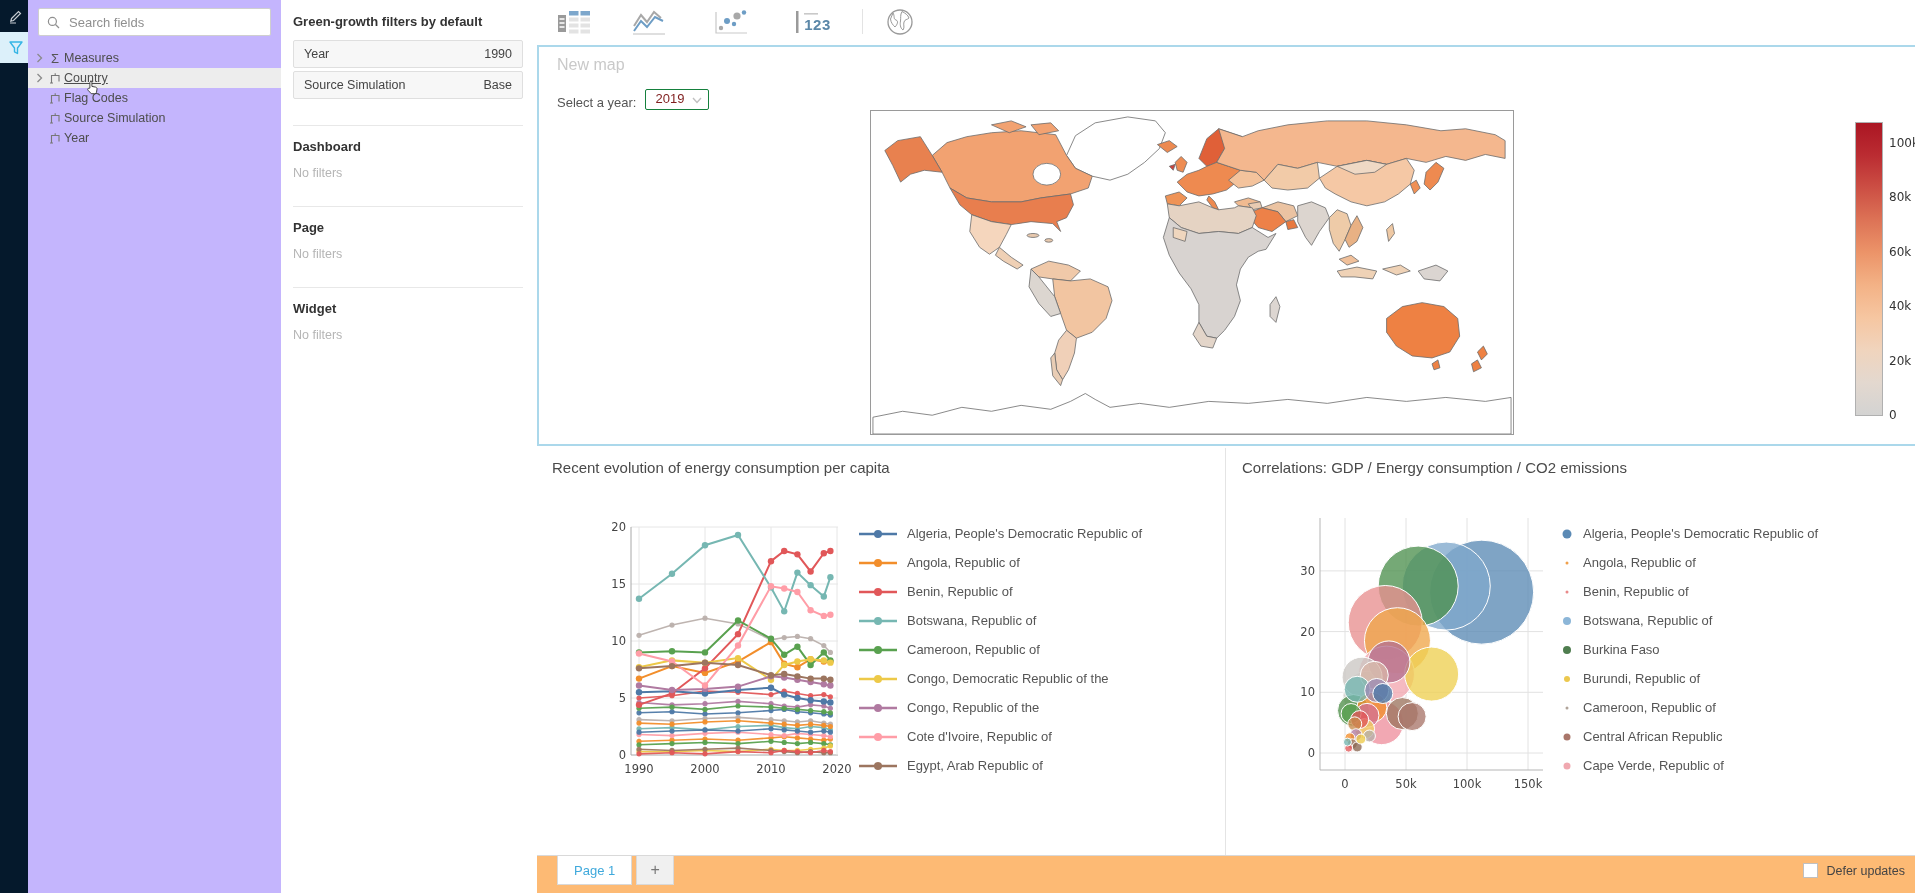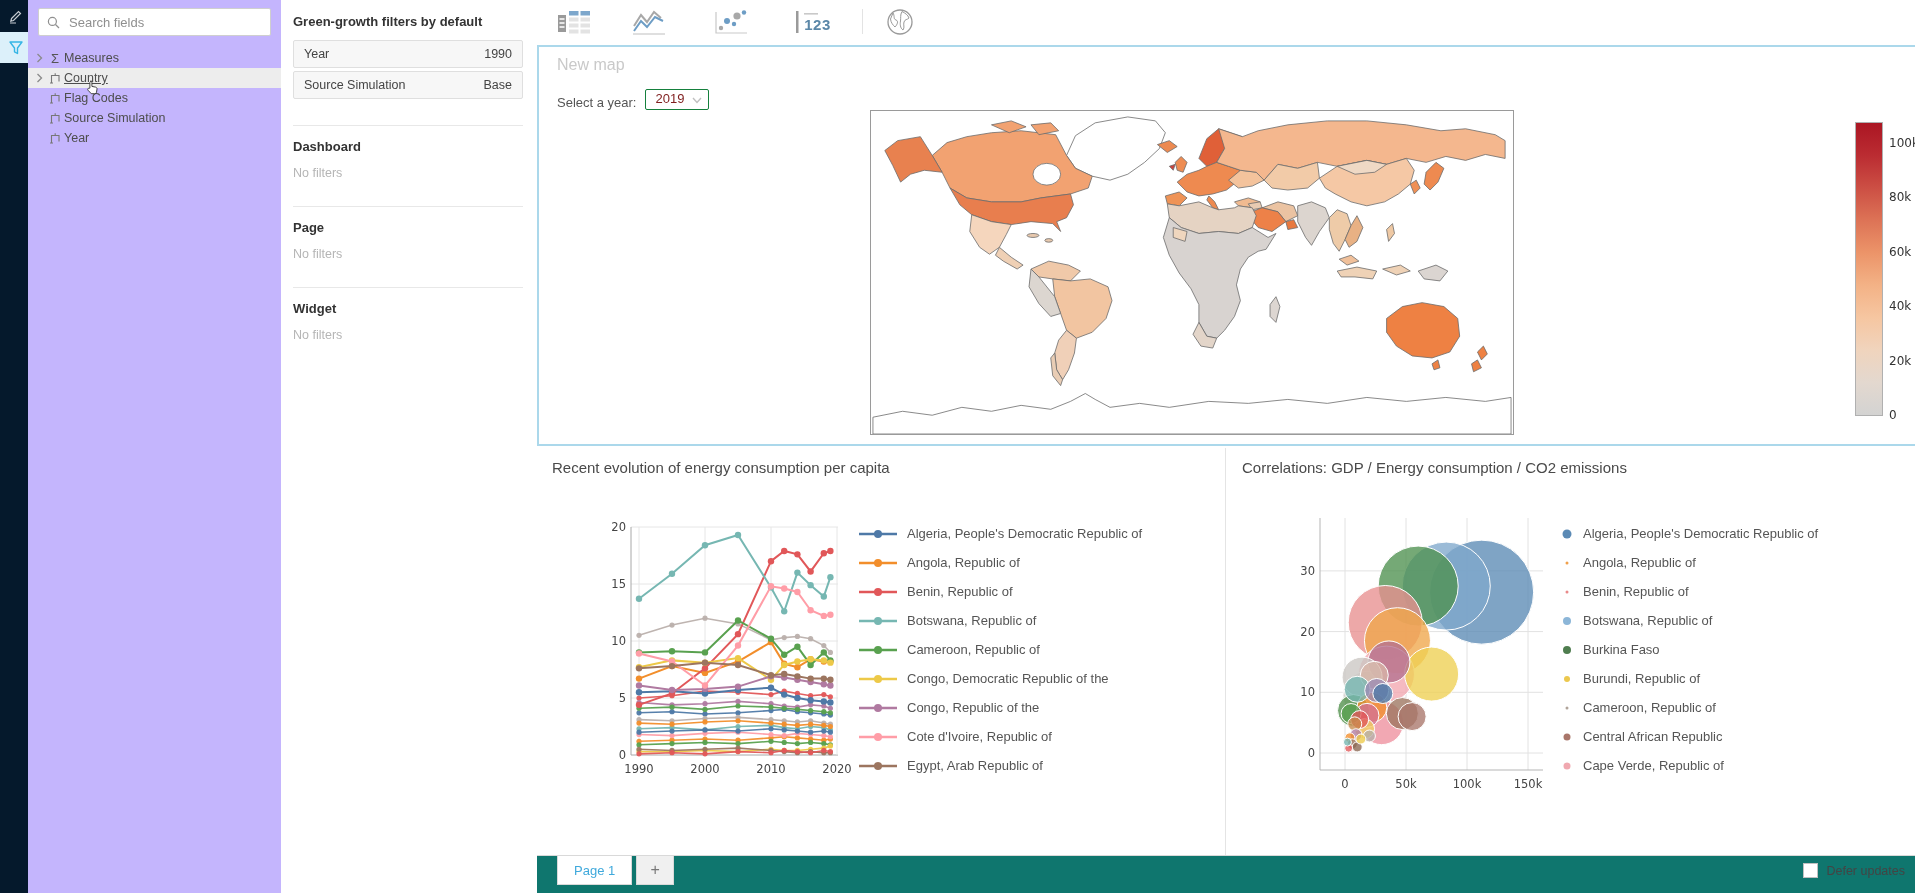--- a/index.html
+++ b/index.html
@@ -52,21 +52,21 @@
   .map-legend-bar{position:absolute;left:1316px;top:75px;width:28px;height:294px;border:1px solid #b0b0b0;box-sizing:border-box}
   .map-legend-lab{position:absolute;left:1350px;font-size:12px;color:#333;font-family:"DejaVu Sans",sans-serif}
 
   
   .v-divider{left:1225px;top:448px;width:1px;height:407px;background:#e4e4e4}
   .widget-title{font-size:15px;color:#4a4a4a}
   .legend-list{display:flex;flex-direction:column}
   .legend-item{height:29px;display:flex;align-items:center;gap:9px;font-size:13px;color:#555;cursor:pointer}
 
   
-  .page-bar{left:537px;top:855px;width:1378px;height:38px;border-top:1px solid #d9d9d9;background:#0f766e;display:flex;align-items:flex-start;padding-left:20px;box-sizing:border-box}
+  .page-bar{left:537px;top:855px;width:1378px;height:38px;border-top:1px solid #d9d9d9;background:#fdba74;display:flex;align-items:flex-start;padding-left:20px;box-sizing:border-box}
   .tab{height:28px;padding:0 16px;display:flex;align-items:center;font-size:13px;color:#3fa9dc;
        border:1px solid #d9d9d9;border-top:none;background:#fff;cursor:pointer}
   .tab-add{height:28px;width:36px;display:flex;align-items:center;justify-content:center;margin-left:4px;
            background:#f0f0f0;border:1px solid #d9d9d9;border-top:none;color:#777;font-size:16px;cursor:pointer}
   .defer{position:absolute;right:10px;top:863px;display:flex;align-items:flex-end;gap:8px;font-size:12.5px;color:#444}
   .checkbox{width:13px;height:13px;border:1px solid #c0c0c0;background:#fff;cursor:pointer}
 
   svg text{font-family:"DejaVu Sans",sans-serif}
 </style>
 </head>

